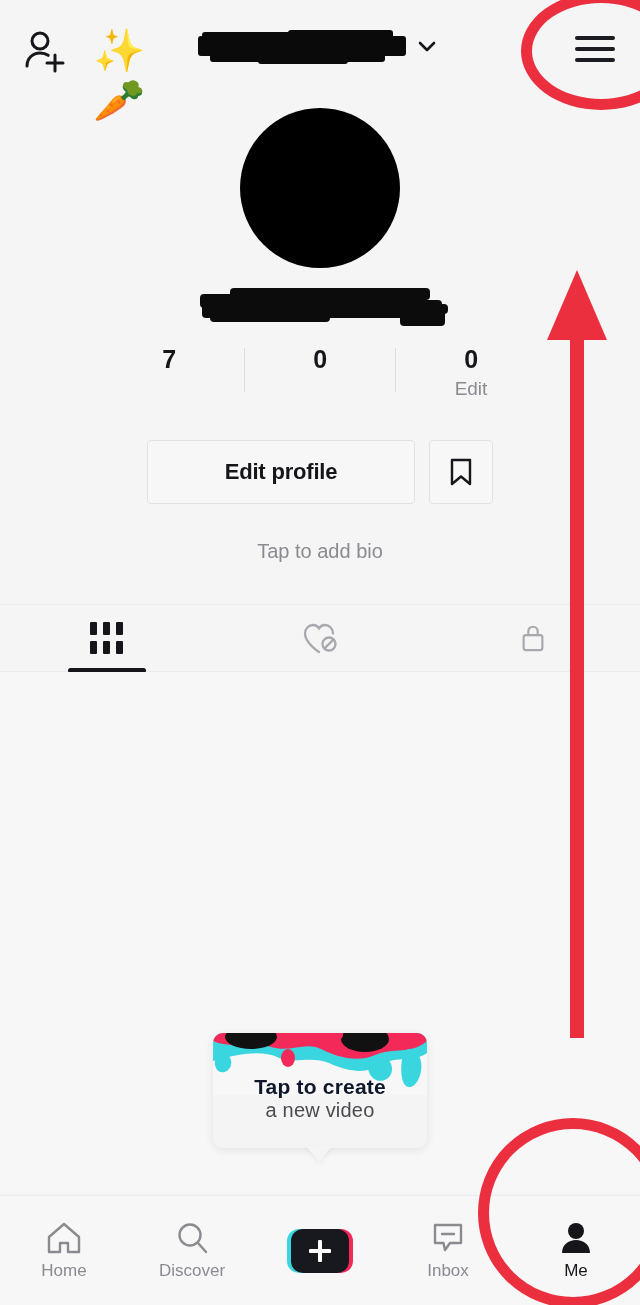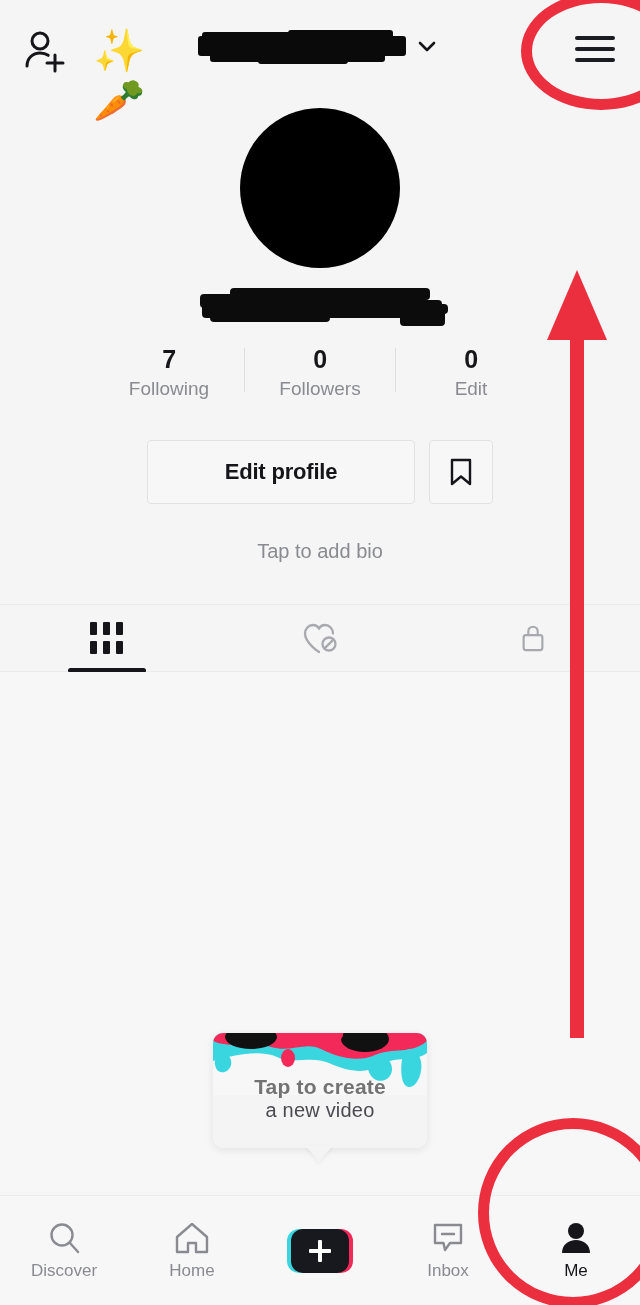--- a/index.html
+++ b/index.html
@@ -126,21 +126,21 @@
     width:214px; height:115px;
     background:#f4f4f4; border-radius:10px;
     box-shadow:0 2px 10px rgba(0,0,0,0.09);
     overflow:hidden;
   }
   .tt-art { position:absolute; inset:0 0 auto 0; height:62px; overflow:hidden; }
   .tt-text {
     position:absolute; left:0; right:0; top:42px;
     text-align:center;
   }
-  .tt-l1 { font-size:21px; font-weight:bold; color:#737373; letter-spacing:0.2px; }
+  .tt-l1 { font-size:21px; font-weight:bold; color:#0f172a; letter-spacing:0.2px; }
   .tt-l2 { font-size:20px; color:#4a4a50; letter-spacing:0.2px; }
   .tt-tail {
     position:absolute; left:306px; top:1146px;
     width:0; height:0;
     border-left:13px solid transparent;
     border-right:13px solid transparent;
     border-top:16px solid #f4f4f4;
     filter:drop-shadow(0 2px 2px rgba(0,0,0,0.06));
   }
 
@@ -260,26 +260,24 @@
     <span style="left:0px;top:8px;width:150px;height:14px;"></span>
     <span style="left:30px;top:2px;width:200px;height:12px;"></span>
     <span style="left:200px;top:18px;width:48px;height:10px;"></span>
     <span style="left:200px;top:24px;width:45px;height:16px;"></span>
     <span style="left:10px;top:28px;width:120px;height:8px;"></span>
   </div>
 
   <div class="stats">
     <div class="stat">
       <div class="stat-num">7</div>
-      <div class="stat-label">Following</div>
     </div>
     <div class="stat-div"></div>
     <div class="stat">
       <div class="stat-num">0</div>
-      <div class="stat-label">Followers</div>
     </div>
     <div class="stat-div"></div>
     <div class="stat">
       <div class="stat-num">0</div>
       <div class="stat-label">Edit</div>
     </div>
   </div>
 
   <div class="actions">
     <div class="btn-edit">Edit profile</div>
@@ -340,31 +338,31 @@
       <div class="tt-l1">Tap to create</div>
       <div class="tt-l2">a new video</div>
     </div>
   </div>
   <div class="tt-tail"></div>
 
   <div class="navbar">
 
     <div class="nav-item">
       <svg viewBox="0 0 36 34" width="36" height="34">
+        <path d="M3 16L18 3l15 13v15H22v-9h-8v9H3z" fill="none" stroke="#8a8b91" stroke-width="2.4" stroke-linejoin="round"></path>
+      </svg>
+      <div class="nav-label">Home</div>
+    </div>
+
+    <div class="nav-item">
+      <svg viewBox="0 0 36 34" width="36" height="34">
         <circle cx="16" cy="14" r="10.5" fill="none" stroke="#8a8b91" stroke-width="2.4"></circle>
         <path d="M24 22l8 9" stroke="#8a8b91" stroke-width="2.4" stroke-linecap="round"></path>
       </svg>
       <div class="nav-label">Discover</div>
-    </div>
-
-    <div class="nav-item">
-      <svg viewBox="0 0 36 34" width="36" height="34">
-        <path d="M3 16L18 3l15 13v15H22v-9h-8v9H3z" fill="none" stroke="#8a8b91" stroke-width="2.4" stroke-linejoin="round"></path>
-      </svg>
-      <div class="nav-label">Home</div>
     </div>
 
     <div class="nav-item">
       <div class="nav-create">
         <div class="nc-cyan"></div>
         <div class="nc-pink"></div>
         <div class="nc-dark">
           <div class="nc-plus">
               <i></i>
               <i></i>

